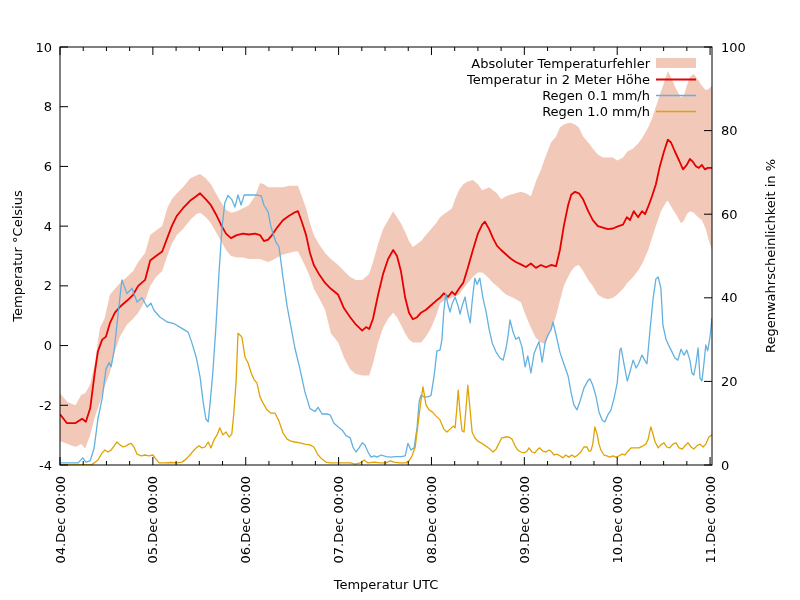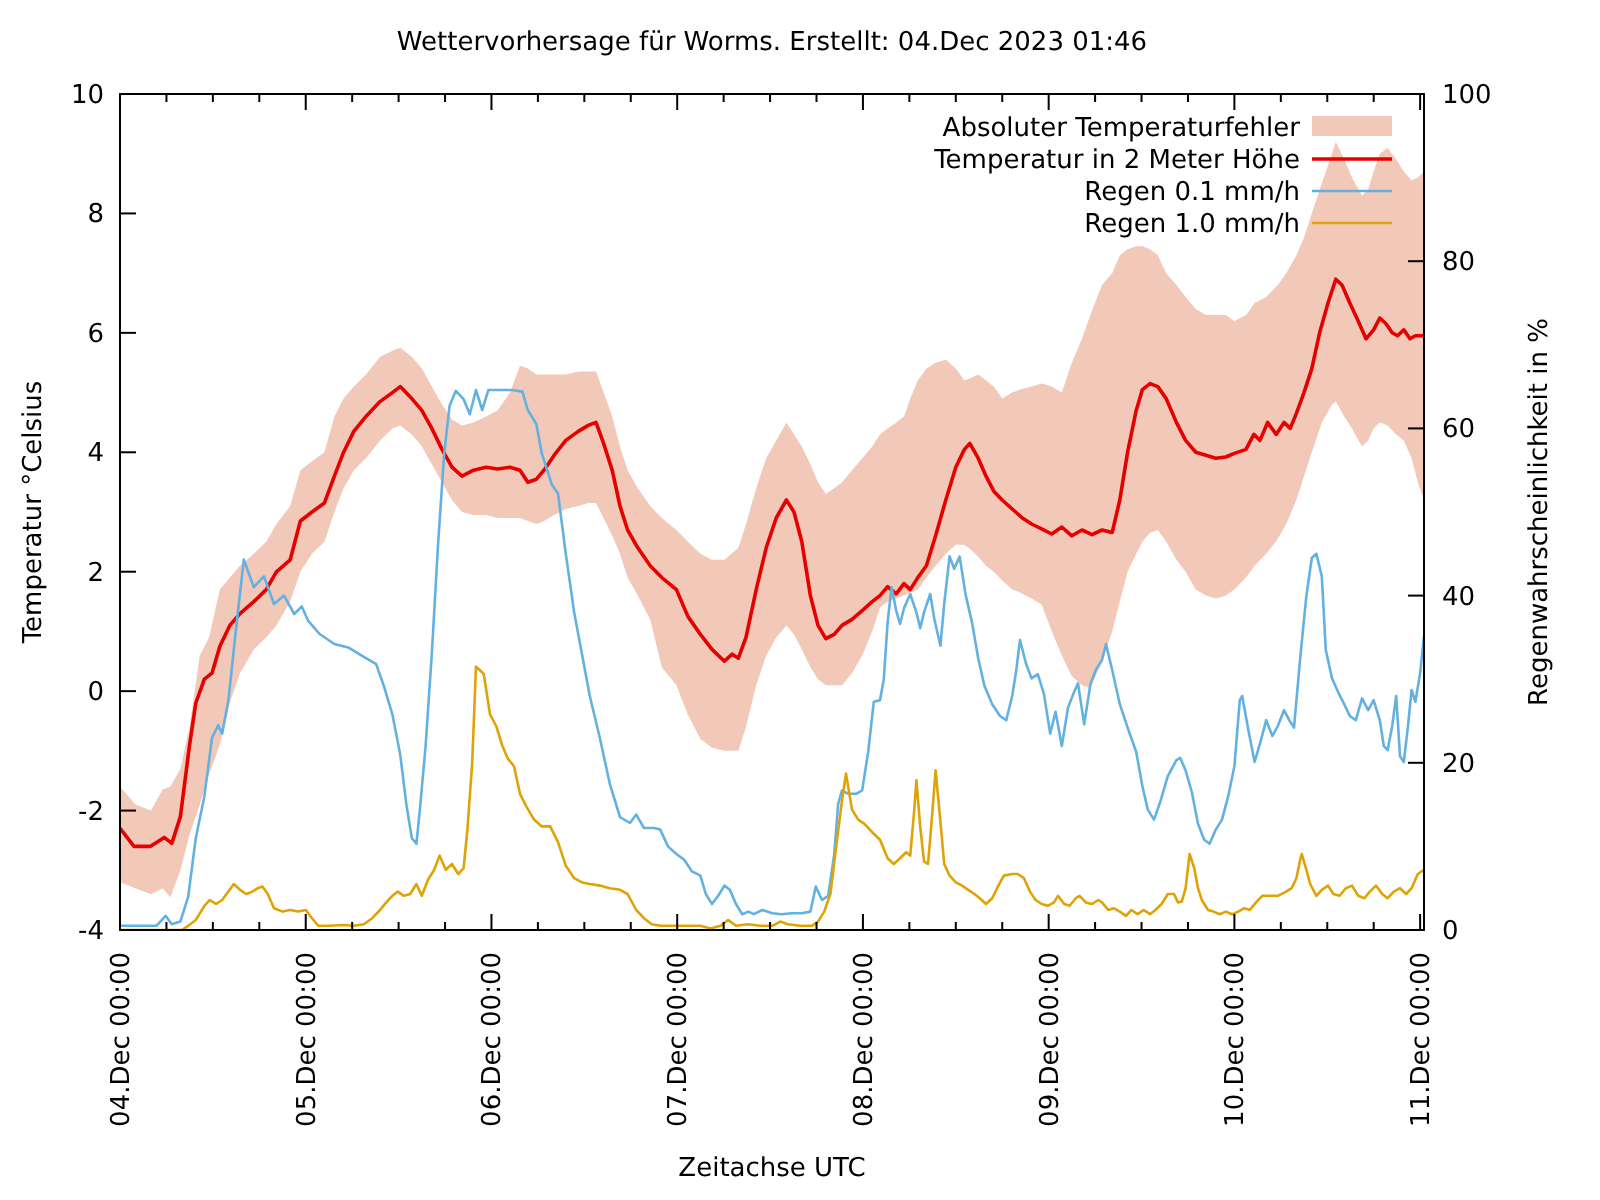--- a/index.html
+++ b/index.html
@@ -129,21 +129,20 @@
         <text x="650" y="68" text-anchor="end">Absoluter Temperaturfehler</text>
         <rect x="656" y="58" width="40" height="10" fill="#f2c9b8" stroke="none"></rect>
         <text x="650" y="84" text-anchor="end">Temperatur in 2 Meter Höhe</text>
         <line x1="656" y1="79.5" x2="696" y2="79.5" stroke="#e60000" stroke-width="1.8"></line>
         <text x="650" y="100" text-anchor="end">Regen 0.1 mm/h</text>
         <line x1="656" y1="95.5" x2="696" y2="95.5" stroke="#63b1e0" stroke-width="1.3"></line>
         <text x="650" y="116" text-anchor="end">Regen 1.0 mm/h</text>
         <line x1="656" y1="111.5" x2="696" y2="111.5" stroke="#dfa305" stroke-width="1.3"></line>
       </g>
     </svg>
-  <div class="tlab" style="top:14px;">Wettervorhersage für Worms. Erstellt: 04.Dec 2023 01:46</div>
-  <div class="tlab" style="top:577px;">Zeitachse UTC</div>
+  <div class="tlab" style="top:577px;">Temperatur UTC</div>
   <div style="position:absolute;left:17px;top:256px;">
     <span class="vlab" style="position:absolute;left:0;top:0;">Temperatur °Celsius</span>
   </div>
   <div style="position:absolute;left:770px;top:256px;">
     <span class="vlab" style="position:absolute;left:0;top:0;">Regenwahrscheinlichkeit in %</span>
   </div>
 </div>
 
 </body></html>

